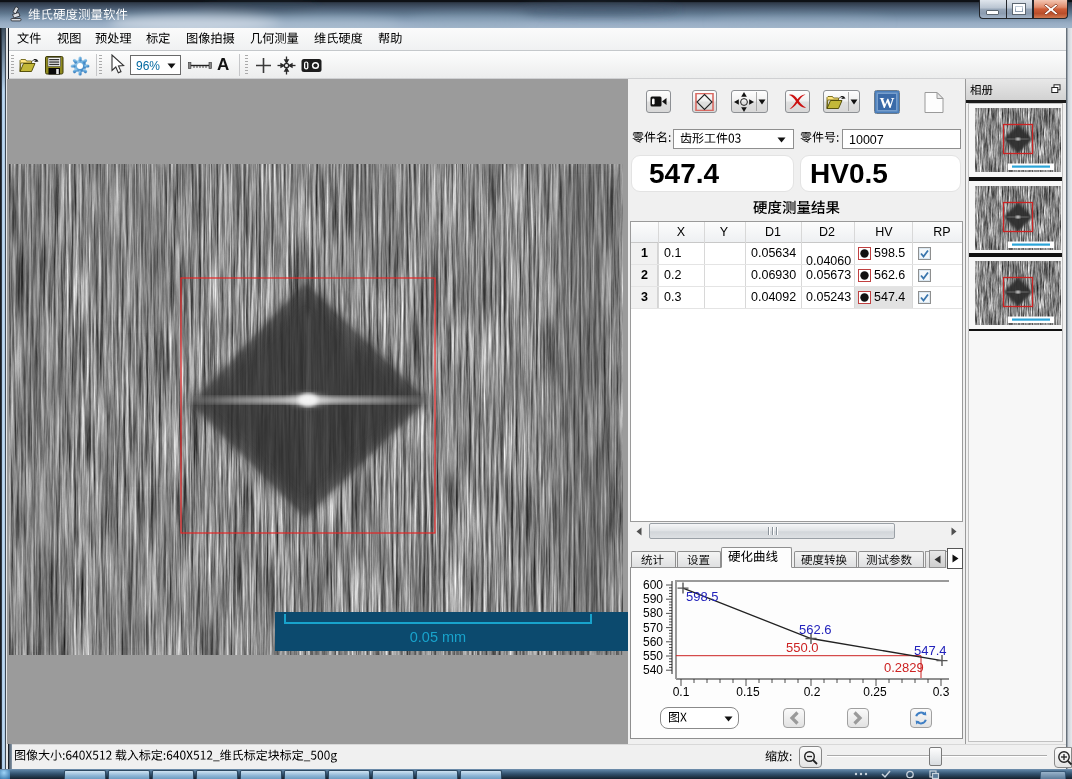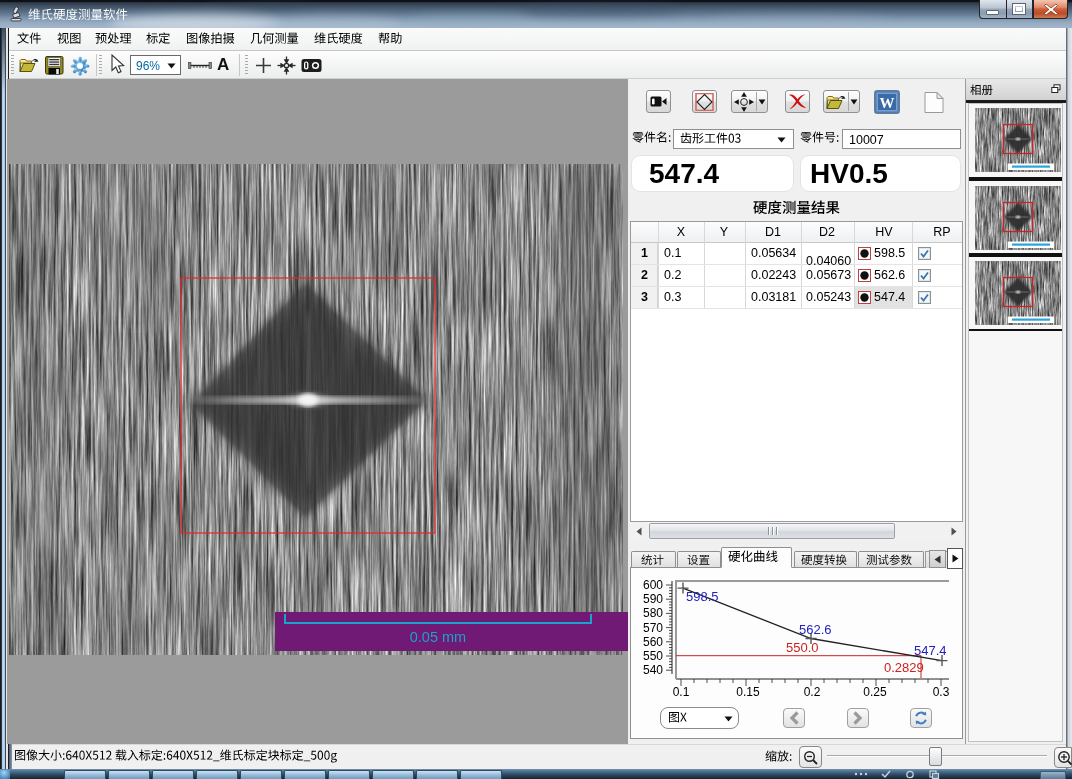--- a/index.html
+++ b/index.html
@@ -217,21 +217,21 @@
   <polygon points="294,119 415,236 294,353 181,240" fill="#333333" opacity="0.52" filter="url(#blur2)"></polygon>
   <polygon points="294,132 404,237 294,340 190,240" fill="#2d2d2d" opacity="0.42" filter="url(#blur4)"></polygon>
   <rect x="177" y="232.5" width="242" height="7.5" fill="url(#rayfade)" filter="url(#blur2)"></rect>
   <rect x="296" y="150" width="3.5" height="170" fill="#c8c8c8" opacity="0.28" filter="url(#blur4)"></rect>
   <ellipse cx="297" cy="236" rx="26" ry="9" fill="url(#glow)" filter="url(#blur2)"></ellipse>
   <ellipse cx="297" cy="236" rx="10" ry="6.5" fill="#f4f4f4" opacity="0.95" filter="url(#blur2)"></ellipse>
  </g>
  <rect x="172" y="114" width="254" height="255" fill="none" stroke="#e62525" stroke-width="1.2"></rect>
 </svg>
 
-<div class="abs" style="left:275px;top:612px;width:384px;height:39px;background:#701a75;">
+<div class="abs" style="left:275px;top:612px;width:384px;height:39px;background:#0c4a6e;">
  <svg class="abs" style="left:9px;top:2px" width="308" height="12" viewBox="0 0 308 12">
   <path d="M1 0 V10 M1 9 H307 M307 0 V10" stroke="#18a3cc" stroke-width="2" fill="none"></path>
  </svg>
  <div class="abs" style="left:0;top:17px;width:326px;text-align:center;font-size:14.5px;color:#18a3cc;">0.05 mm</div>
 </div>
 <div class="abs" style="left:628px;top:79px;width:337px;height:665px;background:#f0f0f0;"></div>
 <div class="tbtn" style="left:646px;top:90px;width:25px;height:23px;"></div>
 <div class="tbtn" style="left:692px;top:90px;width:25px;height:23px;"></div>
 <div class="tbtn" style="left:731px;top:90px;width:37px;height:23px;"></div>
 <div class="tbtn" style="left:785px;top:90px;width:25px;height:23px;"></div>
@@ -334,35 +334,35 @@
      <circle cx="6.5" cy="6.5" r="4.2" fill="#111"></circle>
   </svg>
 <div class="abs" style="left:874px;top:246px;font-size:12.5px;">598.5</div>
 <svg class="abs" style="left:918px;top:247px" width="13" height="13" viewBox="0 0 13 13">
      <rect x="0.5" y="0.5" width="12" height="12" fill="#f4f8fb" stroke="#8e8f8f"></rect>
      <rect x="1.5" y="1.5" width="10" height="10" fill="none" stroke="#dbe8f2"></rect>
      <path d="M3 6.5 L5.5 9.5 L10 3.5" fill="none" stroke="#3a76ad" stroke-width="1.8"></path>
   </svg>
 <div class="abs" style="left:631px;top:268px;width:27px;text-align:center;font-size:12.5px;font-weight:bold;">2</div>
 <div class="abs" style="left:664px;top:268px;font-size:12.5px;">0.2</div>
-<div class="abs" style="left:751px;top:268px;font-size:12.5px;">0.02243</div>
+<div class="abs" style="left:751px;top:268px;font-size:12.5px;">0.06930</div>
 <div class="abs" style="left:806px;top:268px;font-size:12.5px;">0.05673</div>
 <svg class="abs" style="left:858px;top:269px" width="13" height="13" viewBox="0 0 13 13">
      <rect x="0.5" y="0.5" width="12" height="12" fill="#fff" stroke="#c04040"></rect>
      <circle cx="6.5" cy="6.5" r="4.2" fill="#111"></circle>
   </svg>
 <div class="abs" style="left:874px;top:268px;font-size:12.5px;">562.6</div>
 <svg class="abs" style="left:918px;top:269px" width="13" height="13" viewBox="0 0 13 13">
      <rect x="0.5" y="0.5" width="12" height="12" fill="#f4f8fb" stroke="#8e8f8f"></rect>
      <rect x="1.5" y="1.5" width="10" height="10" fill="none" stroke="#dbe8f2"></rect>
      <path d="M3 6.5 L5.5 9.5 L10 3.5" fill="none" stroke="#3a76ad" stroke-width="1.8"></path>
   </svg>
 <div class="abs" style="left:631px;top:290px;width:27px;text-align:center;font-size:12.5px;font-weight:bold;">3</div>
 <div class="abs" style="left:664px;top:290px;font-size:12.5px;">0.3</div>
-<div class="abs" style="left:751px;top:290px;font-size:12.5px;">0.03181</div>
+<div class="abs" style="left:751px;top:290px;font-size:12.5px;">0.04092</div>
 <div class="abs" style="left:806px;top:290px;font-size:12.5px;">0.05243</div>
 <svg class="abs" style="left:858px;top:291px" width="13" height="13" viewBox="0 0 13 13">
      <rect x="0.5" y="0.5" width="12" height="12" fill="#fff" stroke="#c04040"></rect>
      <circle cx="6.5" cy="6.5" r="4.2" fill="#111"></circle>
   </svg>
 <div class="abs" style="left:874px;top:290px;font-size:12.5px;">547.4</div>
 <svg class="abs" style="left:918px;top:291px" width="13" height="13" viewBox="0 0 13 13">
      <rect x="0.5" y="0.5" width="12" height="12" fill="#f4f8fb" stroke="#8e8f8f"></rect>
      <rect x="1.5" y="1.5" width="10" height="10" fill="none" stroke="#dbe8f2"></rect>
      <path d="M3 6.5 L5.5 9.5 L10 3.5" fill="none" stroke="#3a76ad" stroke-width="1.8"></path>

